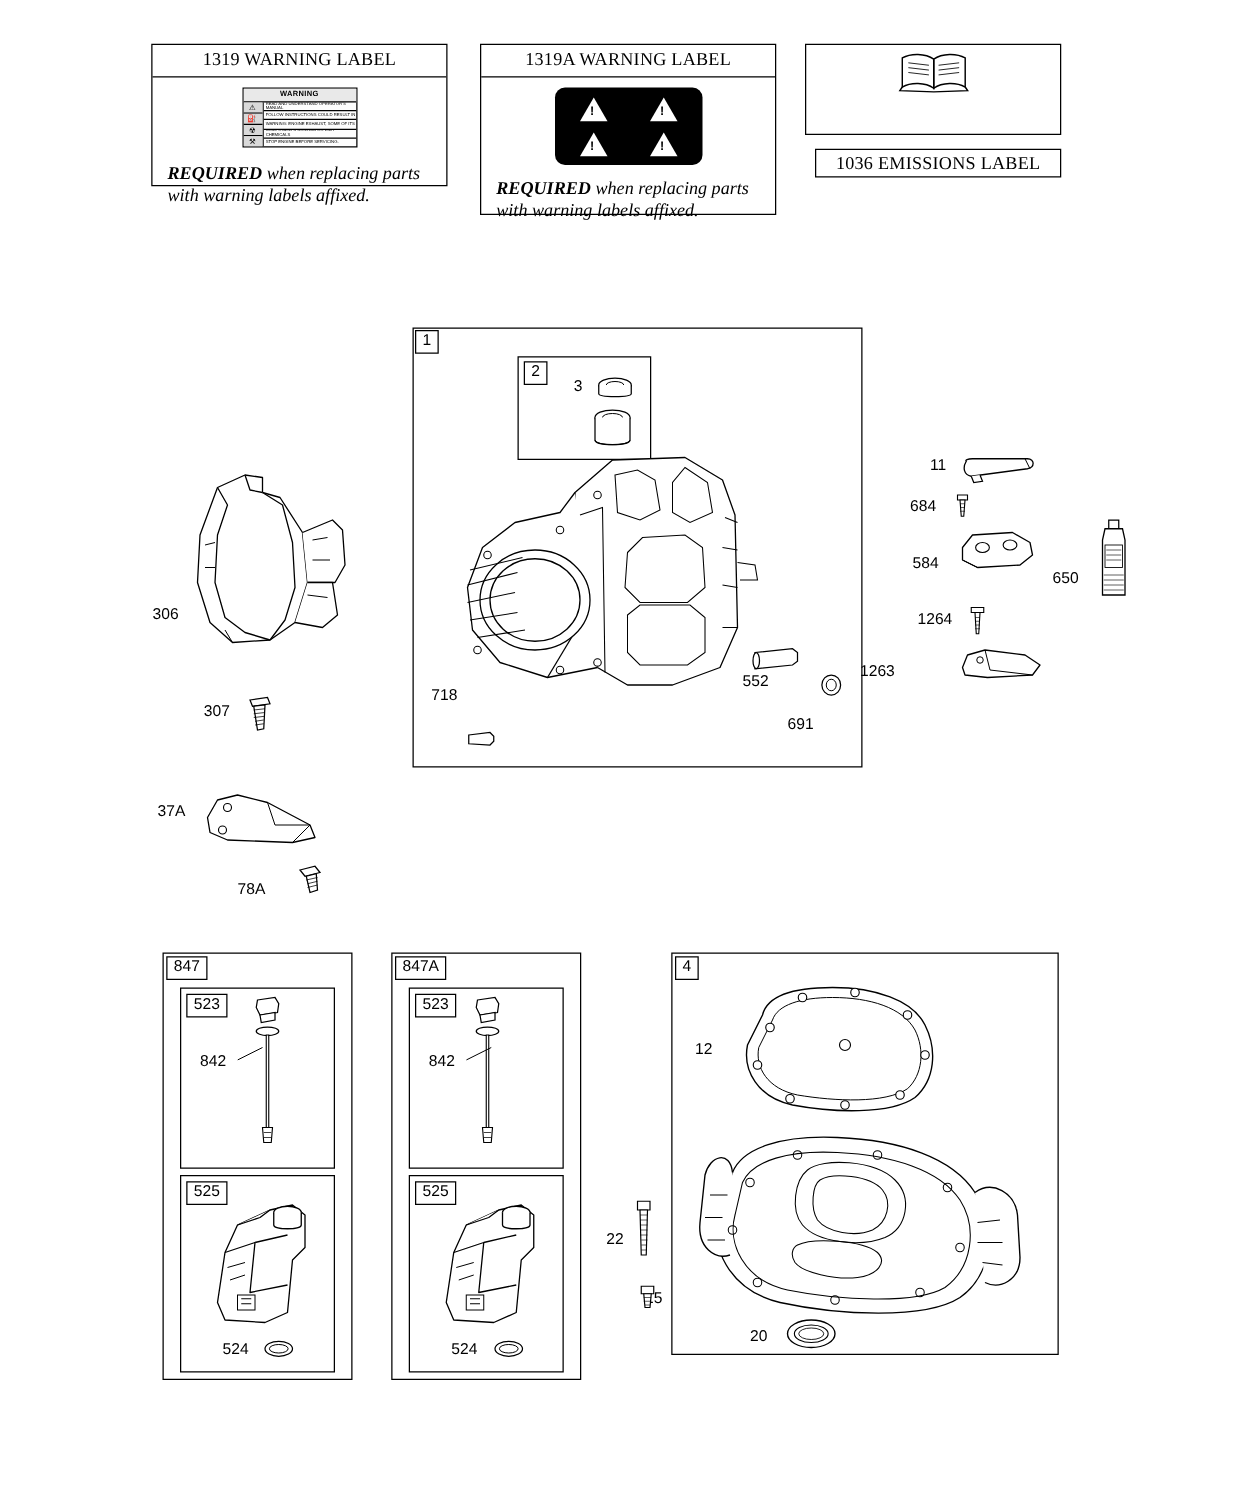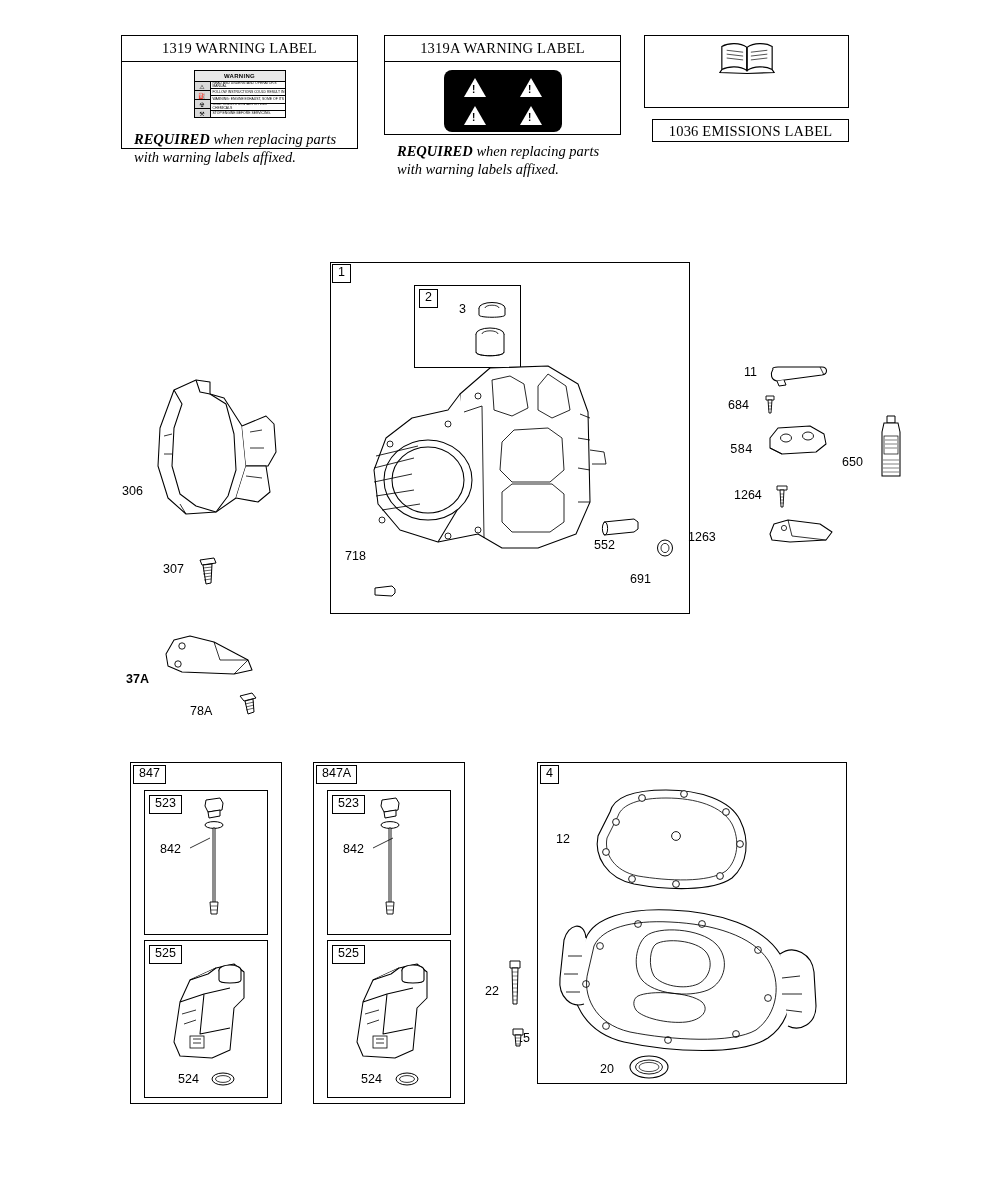--- a/index.html
+++ b/index.html
@@ -167,21 +167,21 @@
           <div class="decal-line">STOP ENGINE BEFORE SERVICING.</div>
         </div>
       </div>
     </div>
   </div>
   <div class="req" style="margin-top:6px;">
     <b>REQUIRED</b><span> when replacing parts with warning labels affixed.</span>
   </div>
 </div>
 
-<div class="abs boxframe" style="left:384px; top:35px; width:237px; height:100px;">
+<div class="abs boxframe" style="left:384px; top:35px; width:237px; height:137px;">
   <div class="box-title">1319A WARNING LABEL</div>
   <div style="display:flex; justify-content:center; padding-top:8px;">
     <div class="decal-b">
       <div class="tri"></div>
       <div class="tri"></div>
       <div class="tri"></div>
       <div class="tri"></div>
     </div>
   </div>
   <div class="req" style="margin-top:4px;">
@@ -296,21 +296,21 @@
 </svg>
 <div class="abs num" style="left:122px; top:484px;">306</div>
 
 <div class="abs num" style="left:163px; top:562px;">307</div>
 <svg class="abs" style="left:196px; top:556px;" width="28" height="30" viewBox="0 0 28 30">
   <path d="M4 4 L18 2 L20 7 L6 9 Z" fill="#fff" stroke="#000" stroke-width="1"></path>
   <path d="M7 9 L16 8 L15 27 L10 28 Z" fill="#fff" stroke="#000" stroke-width="1"></path>
   <path d="M7 12 L16 11 M7 15 L16 14 M7 18 L16 17 M8 21 L15 20 M8 24 L15 23" stroke="#000" stroke-width=".6"></path>
 </svg>
 
-<div class="abs num" style="left:126px; top:672px;font-weight:bold;">37A</div>
+<div class="abs num" style="left:126px; top:642px;">37A</div>
 <svg class="abs" style="left:156px; top:632px;" width="110" height="50" viewBox="0 0 110 50">
   <path d="M10 22 L18 8 L34 4 L58 10 L92 28 L96 38 L78 42 L26 40 L12 34 Z" fill="#fff" stroke="#000" stroke-width="1.05" stroke-linejoin="round"></path>
   <circle cx="26" cy="14" r="3.2" fill="#fff" stroke="#000" stroke-width=".9"></circle>
   <circle cx="22" cy="32" r="3.2" fill="#fff" stroke="#000" stroke-width=".9"></circle>
   <path d="M58 10 L64 28 L92 28" fill="none" stroke="#000" stroke-width=".8"></path>
   <path d="M78 42 L92 28" fill="none" stroke="#000" stroke-width=".8"></path>
 </svg>
 
 <div class="abs num" style="left:190px; top:704px;">78A</div>
 <svg class="abs" style="left:236px; top:690px;" width="28" height="28" viewBox="0 0 28 28">
@@ -326,21 +326,21 @@
   <path d="M52 3 L56 11" fill="none" stroke="#000" stroke-width=".8"></path>
 </svg>
 
 <div class="abs num" style="left:728px; top:398px;">684</div>
 <svg class="abs" style="left:762px; top:394px;" width="16" height="22" viewBox="0 0 16 22">
   <path d="M4 2 L12 2 L12 6 L4 6 Z" fill="#fff" stroke="#000" stroke-width=".9"></path>
   <path d="M6 6 L10 6 L9 19 L7 19 Z" fill="#fff" stroke="#000" stroke-width=".9"></path>
   <path d="M6 9 L10 9 M6 12 L10 12 M6 15 L10 15" stroke="#000" stroke-width=".5"></path>
 </svg>
 
-<div class="abs num" style="left:730px; top:443px;font-family:Liberation Mono, monospace;">584</div>
+<div class="abs num" style="left:730px; top:443px;">584</div>
 <svg class="abs" style="left:764px; top:424px;" width="66" height="34" viewBox="0 0 66 34">
   <path d="M6 14 L14 4 L46 2 L60 10 L62 20 L52 28 L18 30 L6 24 Z" fill="#fff" stroke="#000" stroke-width="1.05" stroke-linejoin="round"></path>
   <ellipse cx="22" cy="14" rx="5.5" ry="4" fill="#fff" stroke="#000" stroke-width=".9"></ellipse>
   <ellipse cx="44" cy="12" rx="5.5" ry="4" fill="#fff" stroke="#000" stroke-width=".9"></ellipse>
   <path d="M6 24 L18 30" fill="none" stroke="#000" stroke-width=".8"></path>
 </svg>
 
 <div class="abs num" style="left:842px; top:455px;">650</div>
 <svg class="abs" style="left:876px; top:414px;" width="30" height="68" viewBox="0 0 30 68">
   <path d="M11 2 L19 2 L19 9 L11 9 Z" fill="#fff" stroke="#000" stroke-width="1"></path>

